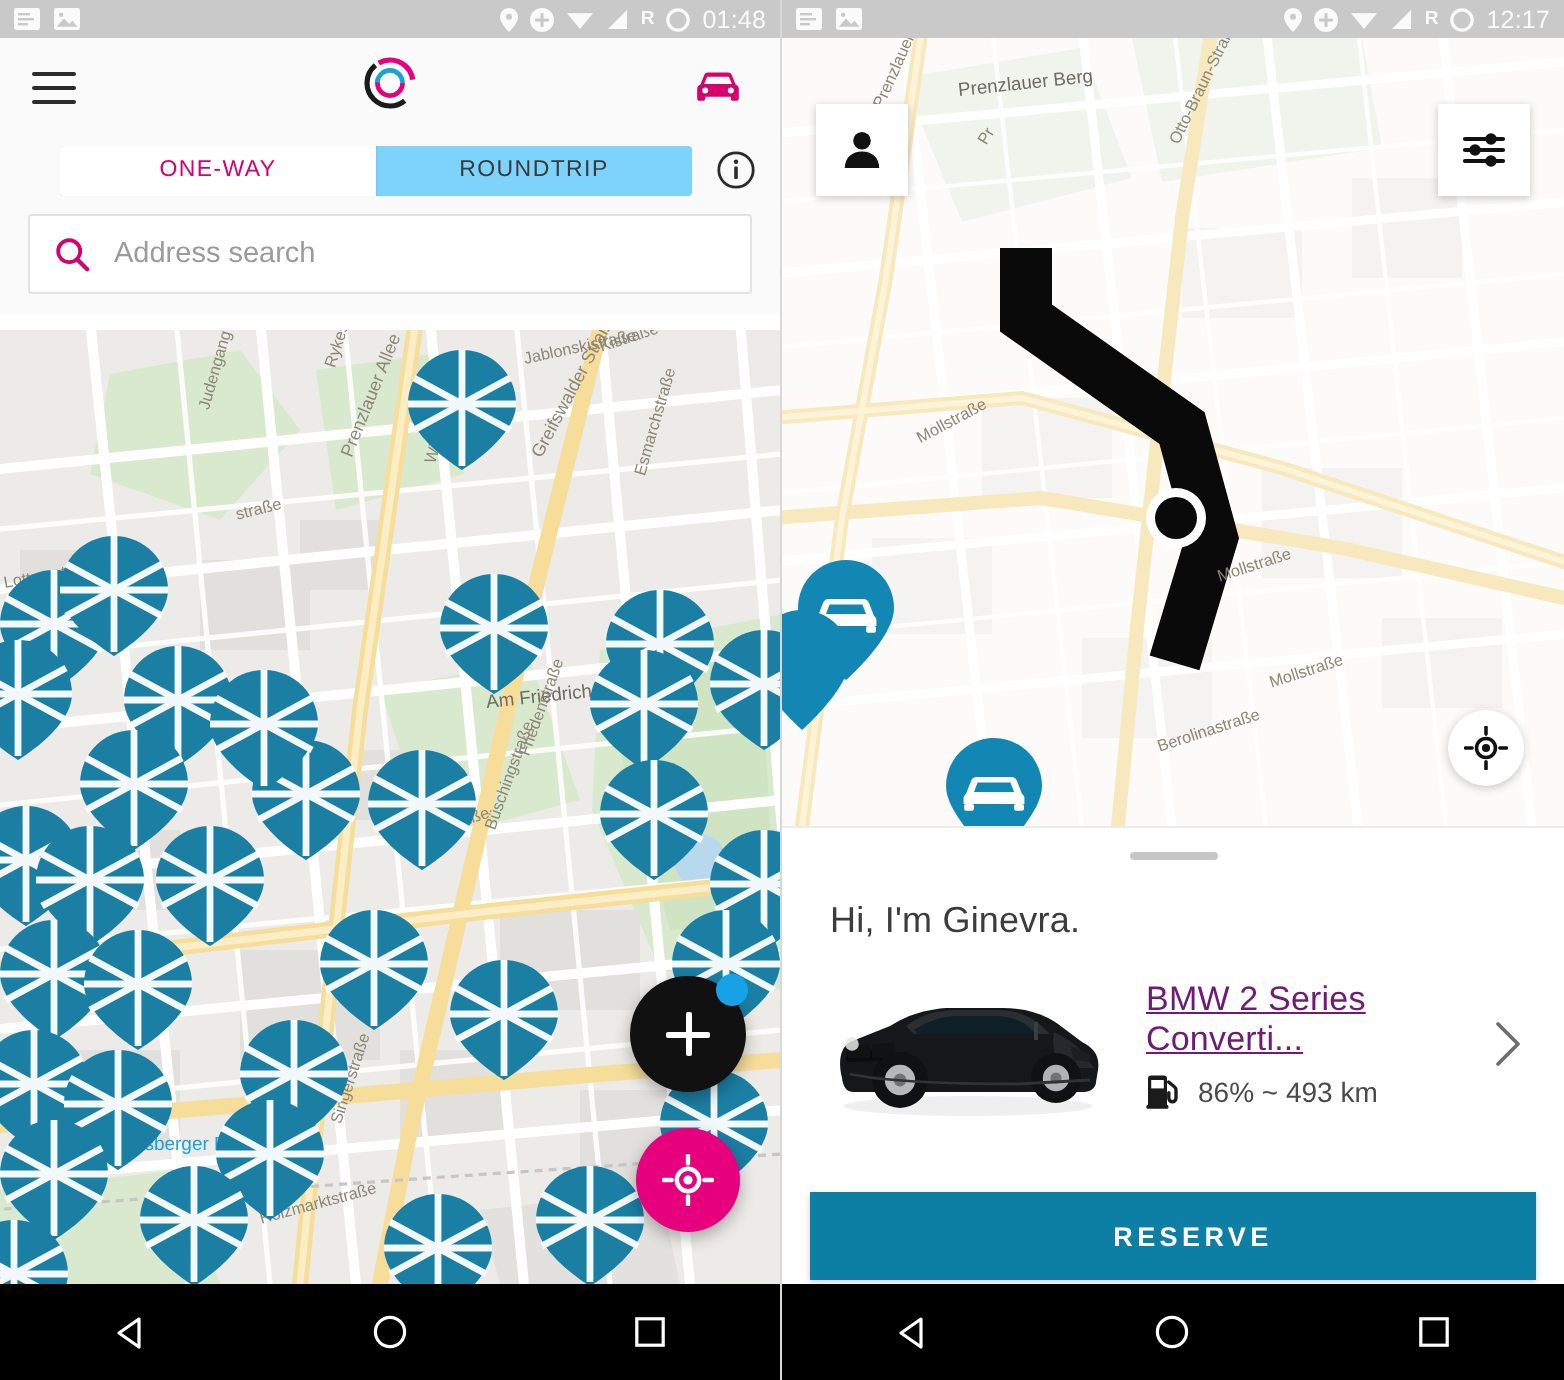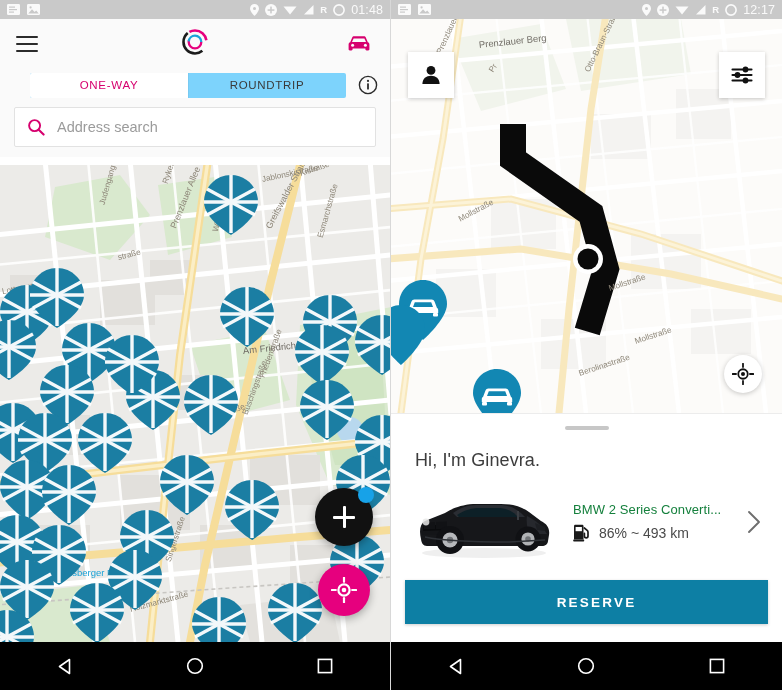--- a/index.html
+++ b/index.html
@@ -96,25 +96,25 @@
   
   .sheet { position:absolute; left:0; right:0; top:413px; bottom:48px;
            background:#fff; z-index:25; border-top:1px solid #ececec; }
   .grabber { width:44px; height:4px; background:#c7c7c7; border-radius:2px;
              margin:12px auto 0; }
   .greeting { font-size:18px; color:#3c3c3c; padding:20px 24px 0; font-weight:400;
               letter-spacing:.1px; }
   .carrow { display:flex; align-items:center; padding:12px 18px 0; }
   .car-img { width:150px; height:78px; flex:0 0 150px; }
   .car-info { flex:1; padding-left:14px; }
-  .car-name { font-size:13px; color:#15803d; letter-spacing:.1px; }
+  .car-name { font-size:17px; color:#701a75; letter-spacing:.1px;text-decoration:underline; }
   .car-fuel { display:flex; align-items:center; gap:9px; margin-top:7px; }
   .car-fuel span { font-size:14px; color:#4a4a4a; }
   .chev { width:26px; flex:0 0 26px; display:flex; justify-content:flex-end; cursor:pointer; }
-  .reserve { position:absolute; left:14px; right:14px; bottom:18px; height:44px;
+  .reserve { position:absolute; left:14px; right:14px; bottom:2px; height:44px;
              background:#0d7fa4; color:#fff; display:flex; align-items:center;
              justify-content:center; font-size:13.5px; letter-spacing:2.2px;
              font-weight:600; cursor:pointer; box-shadow:0 1px 3px rgba(0,0,0,.2);padding-left:20px; }
 
   
   .navbar { position:absolute; left:0; right:0; bottom:0; height:48px; background:#000;
             display:flex; align-items:center; justify-content:space-around; z-index:50; }
   .navbtn { width:44px; height:44px; display:flex; align-items:center;
             justify-content:center; cursor:pointer; }
 </style>

